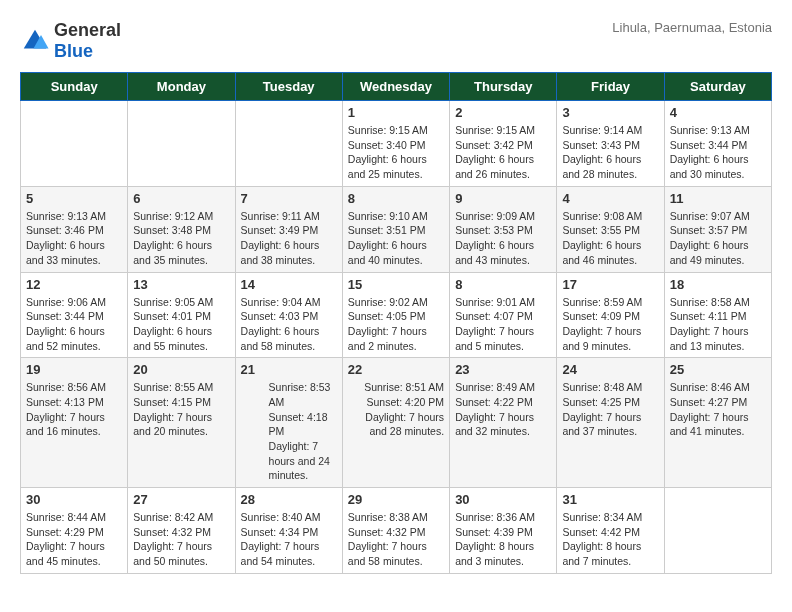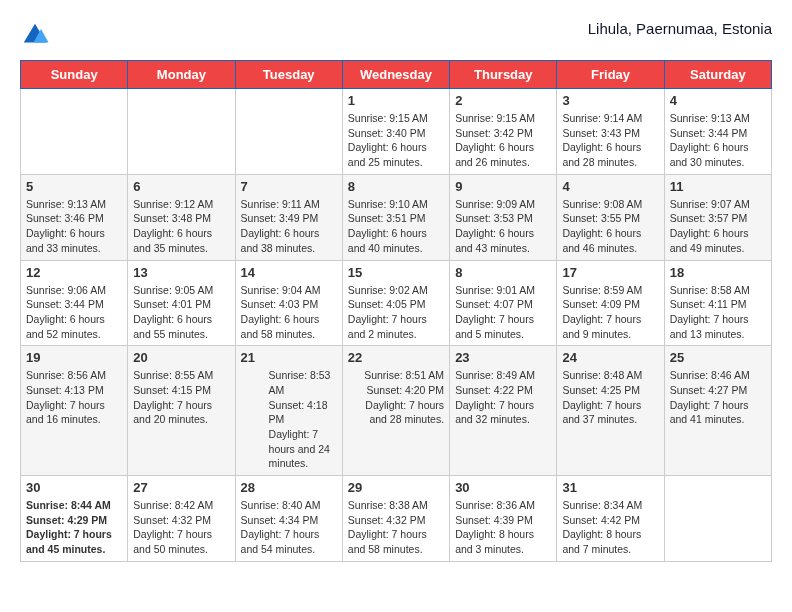--- a/index.html
+++ b/index.html
@@ -22,25 +22,25 @@
       gap: 4px;
     }
     .logo-text-general { font-size: 18px; font-weight: bold; color: #333; }
     .logo-text-blue { font-size: 18px; font-weight: bold; color: #1565C0; }
     .logo-icon {
       width: 30px;
       height: 30px;
     }
     .title-block { text-align: right; }
     .title-block h1 { font-size: 32px; font-weight: bold; color: #333; }
-    .title-block h2 { font-size: 15px; color: #0f172a; font-weight: normal; }
+    .title-block h2 { font-size: 13px; color: #737373; font-weight: normal; }
 
     .calendar { width: 100%; border-collapse: collapse; }
     .calendar th {
-      background: #ef4444;
+      background: #14532d;
       color: #fff;
       padding: 6px 4px;
       text-align: center;
       font-size: 13px;
       border: 1px solid #1565C0;
     }
     .calendar td {
       vertical-align: top;
       border: 1px solid #ccc;
       padding: 4px 5px;
@@ -61,20 +61,24 @@
   </style>
 </head>
 <body>
 
 <div class="header">
   <div class="logo">
     <svg class="logo-icon" viewBox="0 0 40 40">
       <polygon points="20,5 35,30 5,30" fill="#1565C0"></polygon>
       <polygon points="28,12 38,30 18,30" fill="#42A5F5"></polygon>
     </svg>
+    <div>
+      <span class="logo-text-general">General</span><br>
+      <span class="logo-text-blue">Blue</span>
+    </div>
   </div>
   <div class="title-block">
     <h2>Lihula, Paernumaa, Estonia</h2>
   </div>
 </div>
 
 <table class="calendar">
   <thead>
     <tr id="weekday-header">
         <th>Sunday</th>
@@ -244,21 +248,21 @@
         <td>
           <div class="day-number">25</div>
           <div class="day-info" style="white-space: pre-line;">Sunrise: 8:46 AM
 Sunset: 4:27 PM
 Daylight: 7 hours and 41 minutes.</div>
         </td>
       </tr>
       <tr>
         <td>
           <div class="day-number">30</div>
-          <div class="day-info" style="white-space: pre-line; font-weight: bold;">Sunrise: 8:44 AM
+          <div class="day-info" style="white-space: pre-line;">Sunrise: 8:44 AM
 Sunset: 4:29 PM
 Daylight: 7 hours and 45 minutes.</div>
         </td>
         <td>
           <div class="day-number">27</div>
           <div class="day-info" style="white-space: pre-line;">Sunrise: 8:42 AM
 Sunset: 4:32 PM
 Daylight: 7 hours and 50 minutes.</div>
         </td>
         <td>

